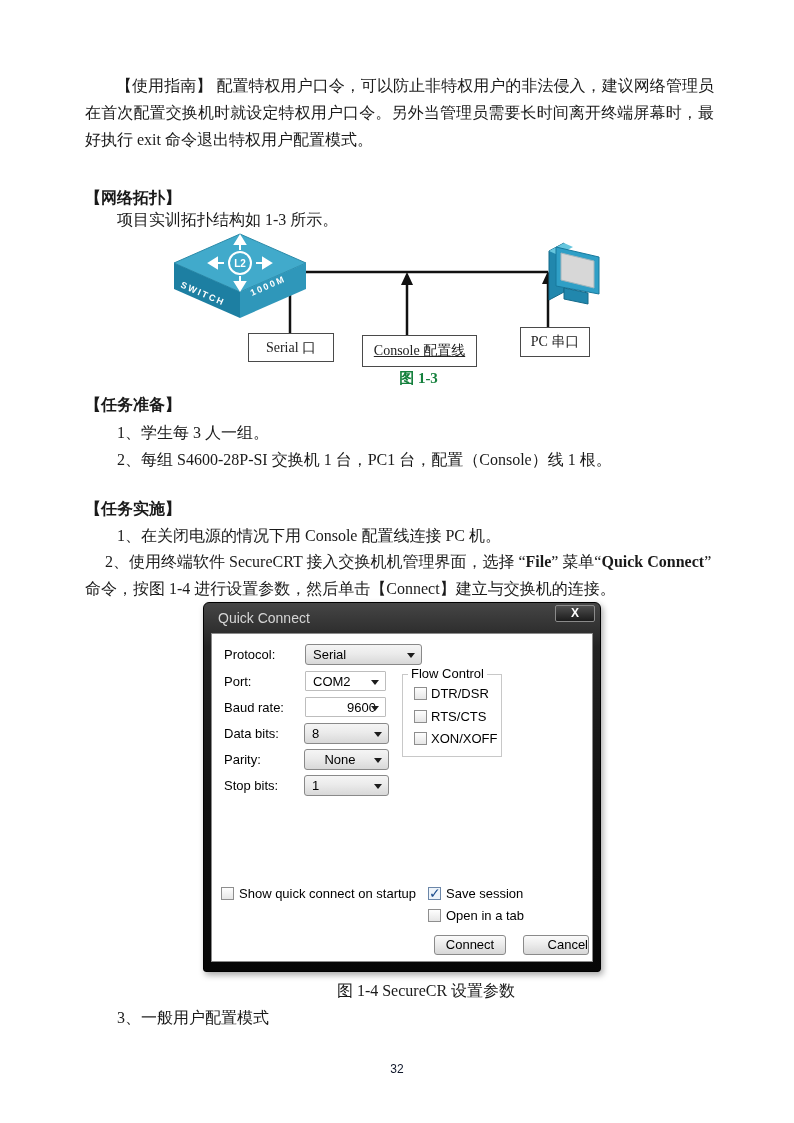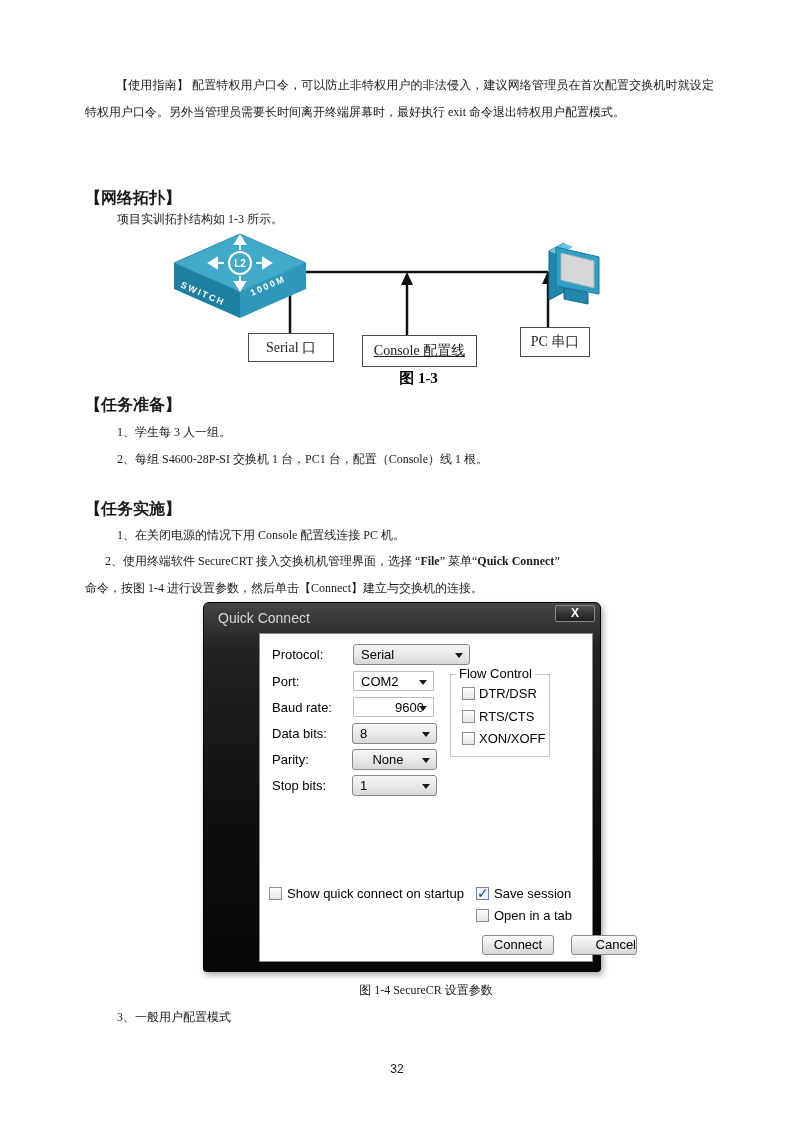--- a/index.html
+++ b/index.html
@@ -1,52 +1,52 @@
 <!DOCTYPE html>
 <html><head>
 <meta charset="utf-8">
 <style>
   html,body{margin:0;padding:0;background:#e8e8e8;}
   .page{
     position:relative;width:794px;height:1123px;background:#ffffff;margin:0 auto;
     font-family:"Liberation Serif","DejaVu Serif",serif;color:#1a1a1a;overflow:hidden;
   }
   .abs{position:absolute;}
-  .doc-text{font-size:12px;line-height:27px;}
+  .doc-text{font-size:16px;line-height:27px;}
   .doc-heading{font-size:16px;font-weight:bold;line-height:22px;}
   .justify{text-align:justify;}
   .b{font-weight:bold;}
 
   
   .fig{position:absolute;left:150px;top:230px;width:460px;height:166px;}
   .fig svg{position:absolute;left:0;top:0;}
   .fig-label{
     position:absolute;border:1px solid #4a4a4a;background:#fff;
     display:flex;align-items:center;justify-content:center;
     font-size:14px;color:#222;
   }
-  .fig-caption{position:absolute;text-align:center;font-weight:bold;font-size:15px;color:#000000;}
+  .fig-caption{position:absolute;text-align:center;font-weight:bold;font-size:15px;color:#15803d;}
 
   
   .qc{
     position:absolute;left:203px;top:602px;width:398px;height:370px;box-sizing:border-box;
     background:linear-gradient(180deg,#454545 0%,#232323 12%,#101010 55%,#060606 100%);
     border:1px solid #000;border-radius:6px 6px 3px 3px;
     box-shadow:2px 3px 6px rgba(0,0,0,0.35);
     font-family:"Liberation Sans","DejaVu Sans",sans-serif;font-size:13px;color:#000;
   }
   .qc-title{position:absolute;left:14px;top:7px;font-size:14px;color:#d6d6d6;}
   .qc-close{
     position:absolute;right:5px;top:2px;width:40px;height:17px;box-sizing:border-box;
     background:linear-gradient(#4e4e4e,#1c1c1c);border:1px solid #8a8a8a;border-radius:2px;
     color:#fff;font-weight:bold;font-size:12px;text-align:center;line-height:15px;
   }
   .qc-body{
     position:absolute;left:7px;right:7px;top:30px;bottom:9px;
-    background:#fff;border:1px solid #8a8a8a;margin-left:48px;
+    background:#fff;border:1px solid #8a8a8a;
   }
   .qc-label{position:absolute;font-size:13px;color:#000;white-space:nowrap;}
   .combo{
     position:absolute;box-sizing:border-box;height:21px;
     border:1px solid #898989;border-radius:3px;
     background:linear-gradient(#f5f5f5,#ebebeb 45%,#d8d8d8);
     padding:2px 20px 0 7px;font-size:13px;white-space:nowrap;overflow:hidden;
   }
   .combo.white{background:#fff;border:1px solid #bdbdbd;border-radius:1px;}
   .combo .arrow{

